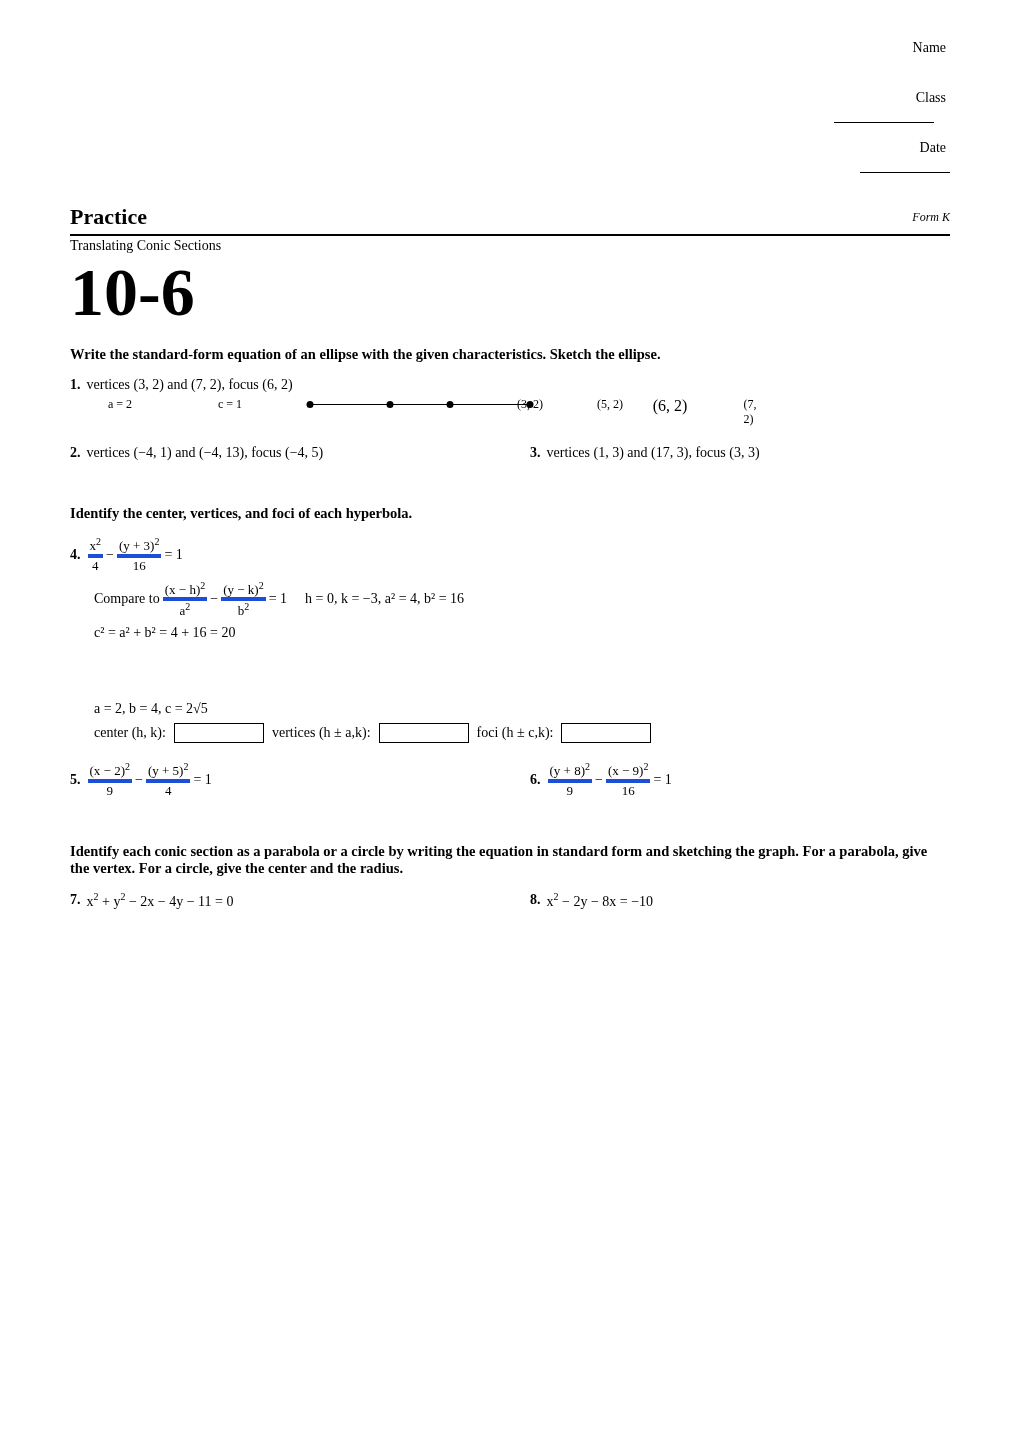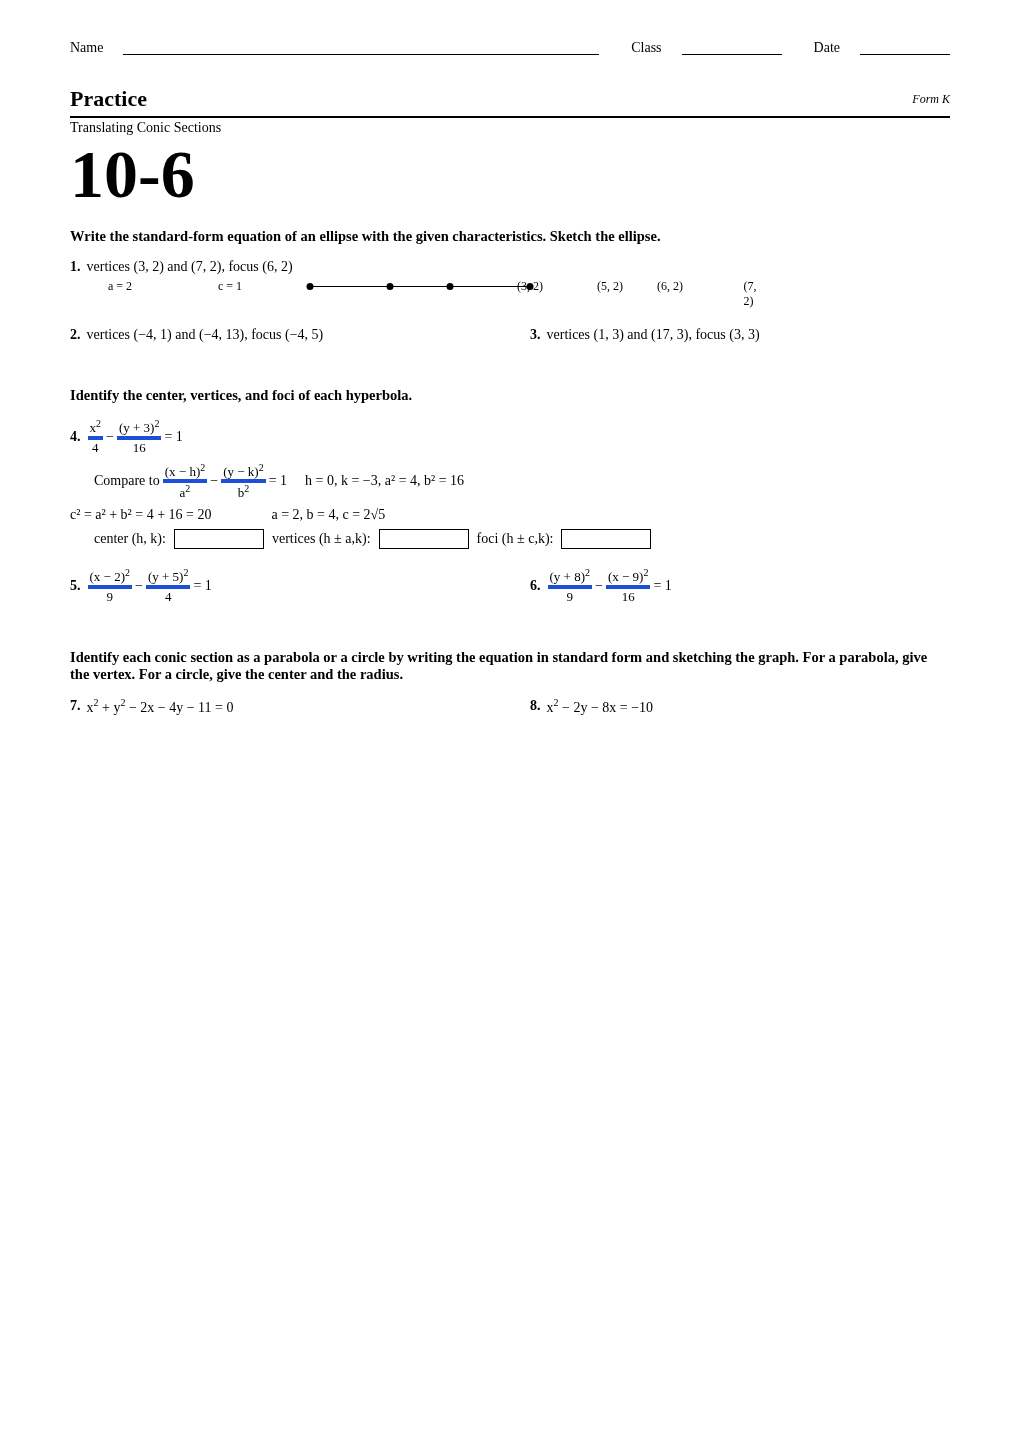--- a/index.html
+++ b/index.html
@@ -11,20 +11,21 @@
       width: 1020px;
       min-height: 1443px;
       padding: 40px 70px 60px 70px;
     }
     .header-line {
       display: flex;
       align-items: flex-end;
       gap: 16px;
       margin-bottom: 30px;
       font-size: 14px;
+      flex-direction: column;
     }
     .header-label { margin-right: 4px; }
     .header-underline {
       border-bottom: 1px solid #000;
       flex: 1;
       margin-right: 16px;
       margin-bottom: 1px;
     }
     .header-class-label { margin-right: 4px; }
     .header-class-line {
@@ -231,21 +232,21 @@
 
         <div class="nl-dot" style="left:0px;"></div>
         <div class="nl-dot" style="left:80px;"></div>
         <div class="nl-dot" style="left:140px;"></div>
         <div class="nl-dot" style="left:220px;"></div>
       </div>
 
       <div style="position:relative; width:220px; height:18px; font-size:12px;">
         <span style="position:absolute; left:0px; transform:translateX(-50%); font-size:12px;">(3, 2)</span>
         <span style="position:absolute; left:80px; transform:translateX(-50%); font-size:12px;">(5, 2)</span>
-        <span style="position:absolute; left:140px; transform:translateX(-50%); font-size:12px;">(6, 2)</span>
+        <span style="position:absolute; left:140px; transform:translateX(-50%); font-size:16px;">(6, 2)</span>
         <span style="position:absolute; left:220px; transform:translateX(-50%); font-size:12px;">(7, 2)</span>
       </div>
     </div>
   </div>
 </div>
 
 <div style="margin-bottom:30px;"></div>
 
 <div class="two-col">
   <div class="col-half">
@@ -292,21 +293,21 @@
     </span>
     <span> − </span>
     <span class="frac">
       <span class="num">(y − k)<sup>2</sup></span>
       <span class="den">b<sup>2</sup></span>
     </span>
     <span> = 1</span>
     <span style="margin-left:16px;">h = 0, k = −3, a² = 4, b² = 16</span>
   </div>
 
-  <div style="display:flex; gap:60px; margin-top:6px; margin-bottom:6px;">
+  <div style="display:flex; gap:60px; margin-left:24px; margin-top:6px; margin-bottom:6px;flex-direction:column;">
     <div>
       <span>c² = a² + b² = 4 + 16 = 20</span>
     </div>
     <div>
       <span>a = 2, b = 4, c = 2√5</span>
     </div>
   </div>
 
   <div class="center-answer-row indent">
     <span>center (h, k):</span>

